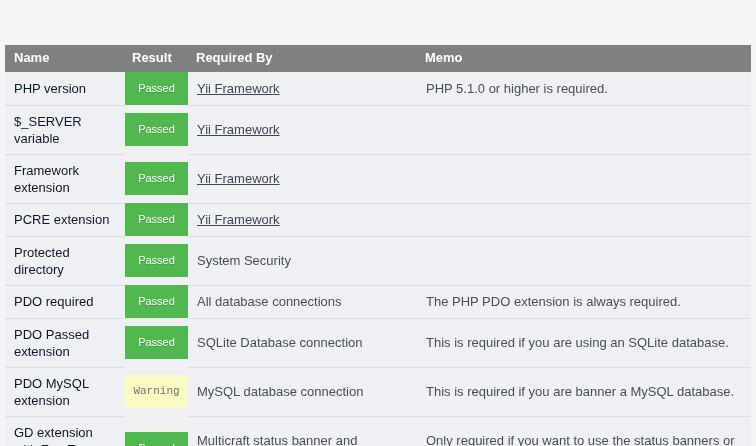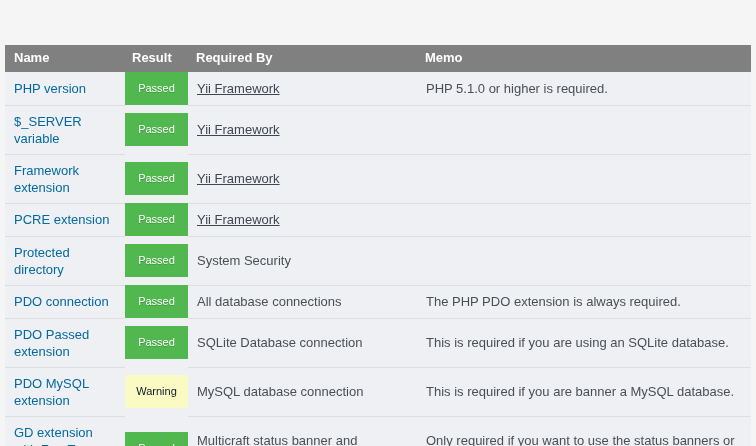--- a/index.html
+++ b/index.html
@@ -61,21 +61,21 @@
     background: #eff0f3;
     padding: 7px 8px;
     box-sizing: border-box;
   }
   tbody tr:first-child td { border-top: 0; }
   tbody tr:last-child td  { border-bottom: 1px solid #dcdee2; }
 
   td.name-cell {
     padding-left: 9px;
     padding-right: 6px;
-    color: #0369a1;
+    color: #0f172a;
   }
 
   td.result-cell {
     padding: 0;
     text-align: center;
     vertical-align: middle;
     border-top: 0;
     background: #eff0f3;
   }
   td.result-cell .pill {
@@ -89,21 +89,22 @@
     box-sizing: border-box;
     padding: 8px 4px;
   }
   td.result-cell .pill.passed {
     background: #51b84f;
     color: #ffffff;
     text-shadow: 0 1px 0 rgba(0,0,0,0.18);
   }
   td.result-cell .pill.warning {
     background: #fafac3;
-    color: #0f172a;
+    color: #737373;
+    font-family: Liberation Mono, monospace;
   }
 
   td.reqby-cell {
     padding-left: 9px;
   }
   td.reqby-cell a.req-link {
     color: #3f4652;
     text-decoration: underline;
     cursor: pointer;
   }
@@ -171,21 +172,21 @@
         </tr>
         <tr>
           <td class="name-cell">Protected directory</td>
           <td class="result-cell">
             <span class="pill passed">Passed</span>
           </td>
           <td class="reqby-cell"><span class="req-plain">System Security</span></td>
           <td class="memo-cell"></td>
         </tr>
         <tr>
-          <td class="name-cell">PDO connection</td>
+          <td class="name-cell">PDO required</td>
           <td class="result-cell">
             <span class="pill passed">Passed</span>
           </td>
           <td class="reqby-cell"><span class="req-plain">All database connections</span></td>
           <td class="memo-cell">The PHP PDO extension is always required.</td>
         </tr>
         <tr>
           <td class="name-cell">PDO Passed extension</td>
           <td class="result-cell">
             <span class="pill passed">Passed</span>

